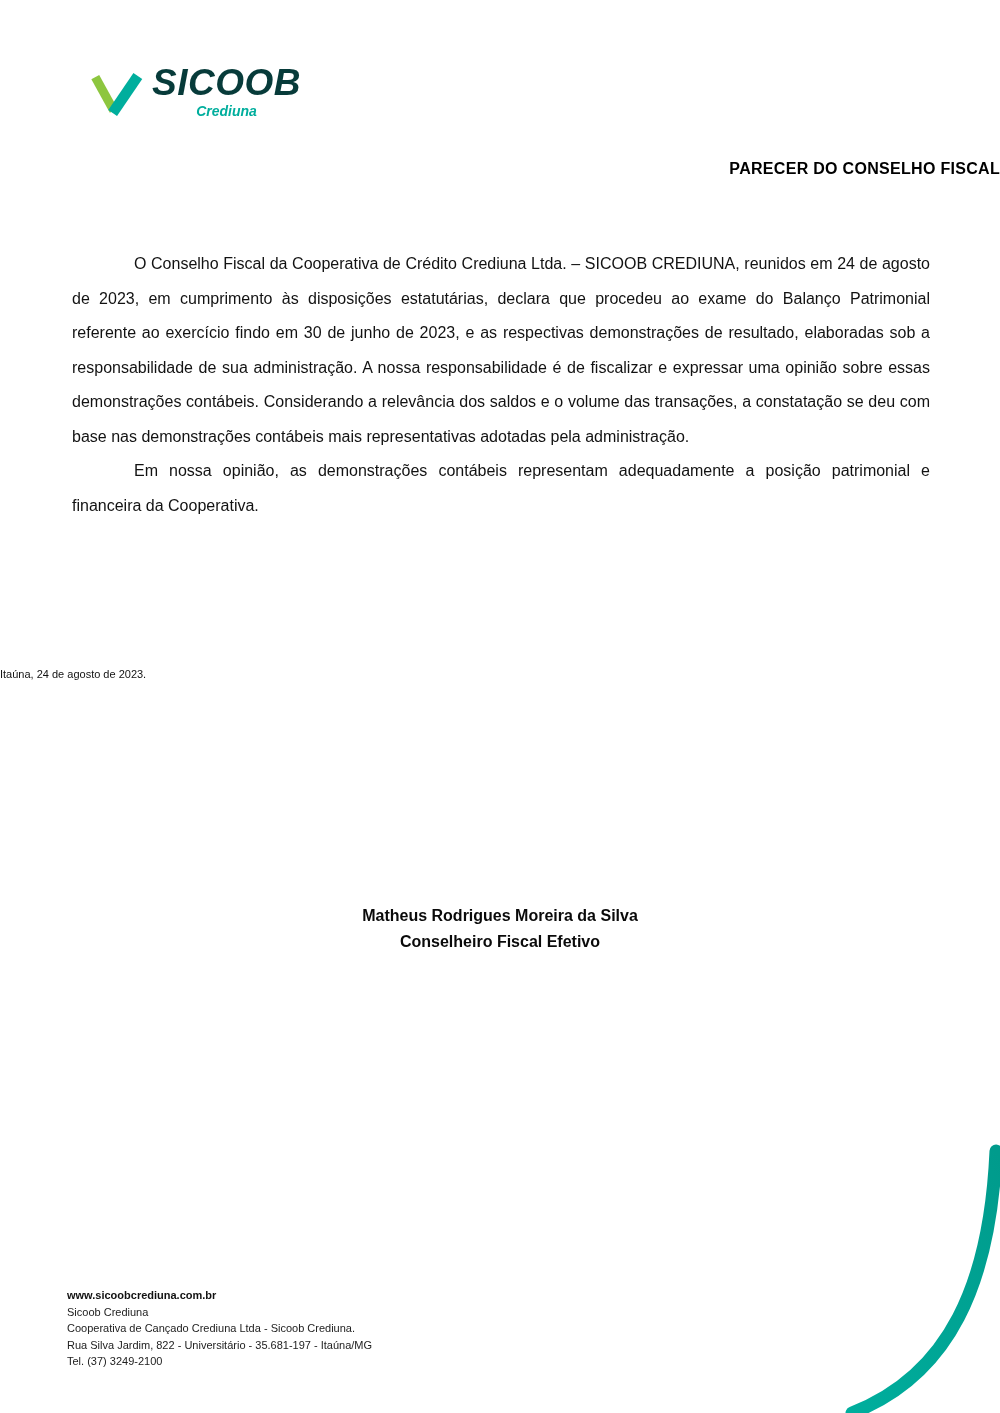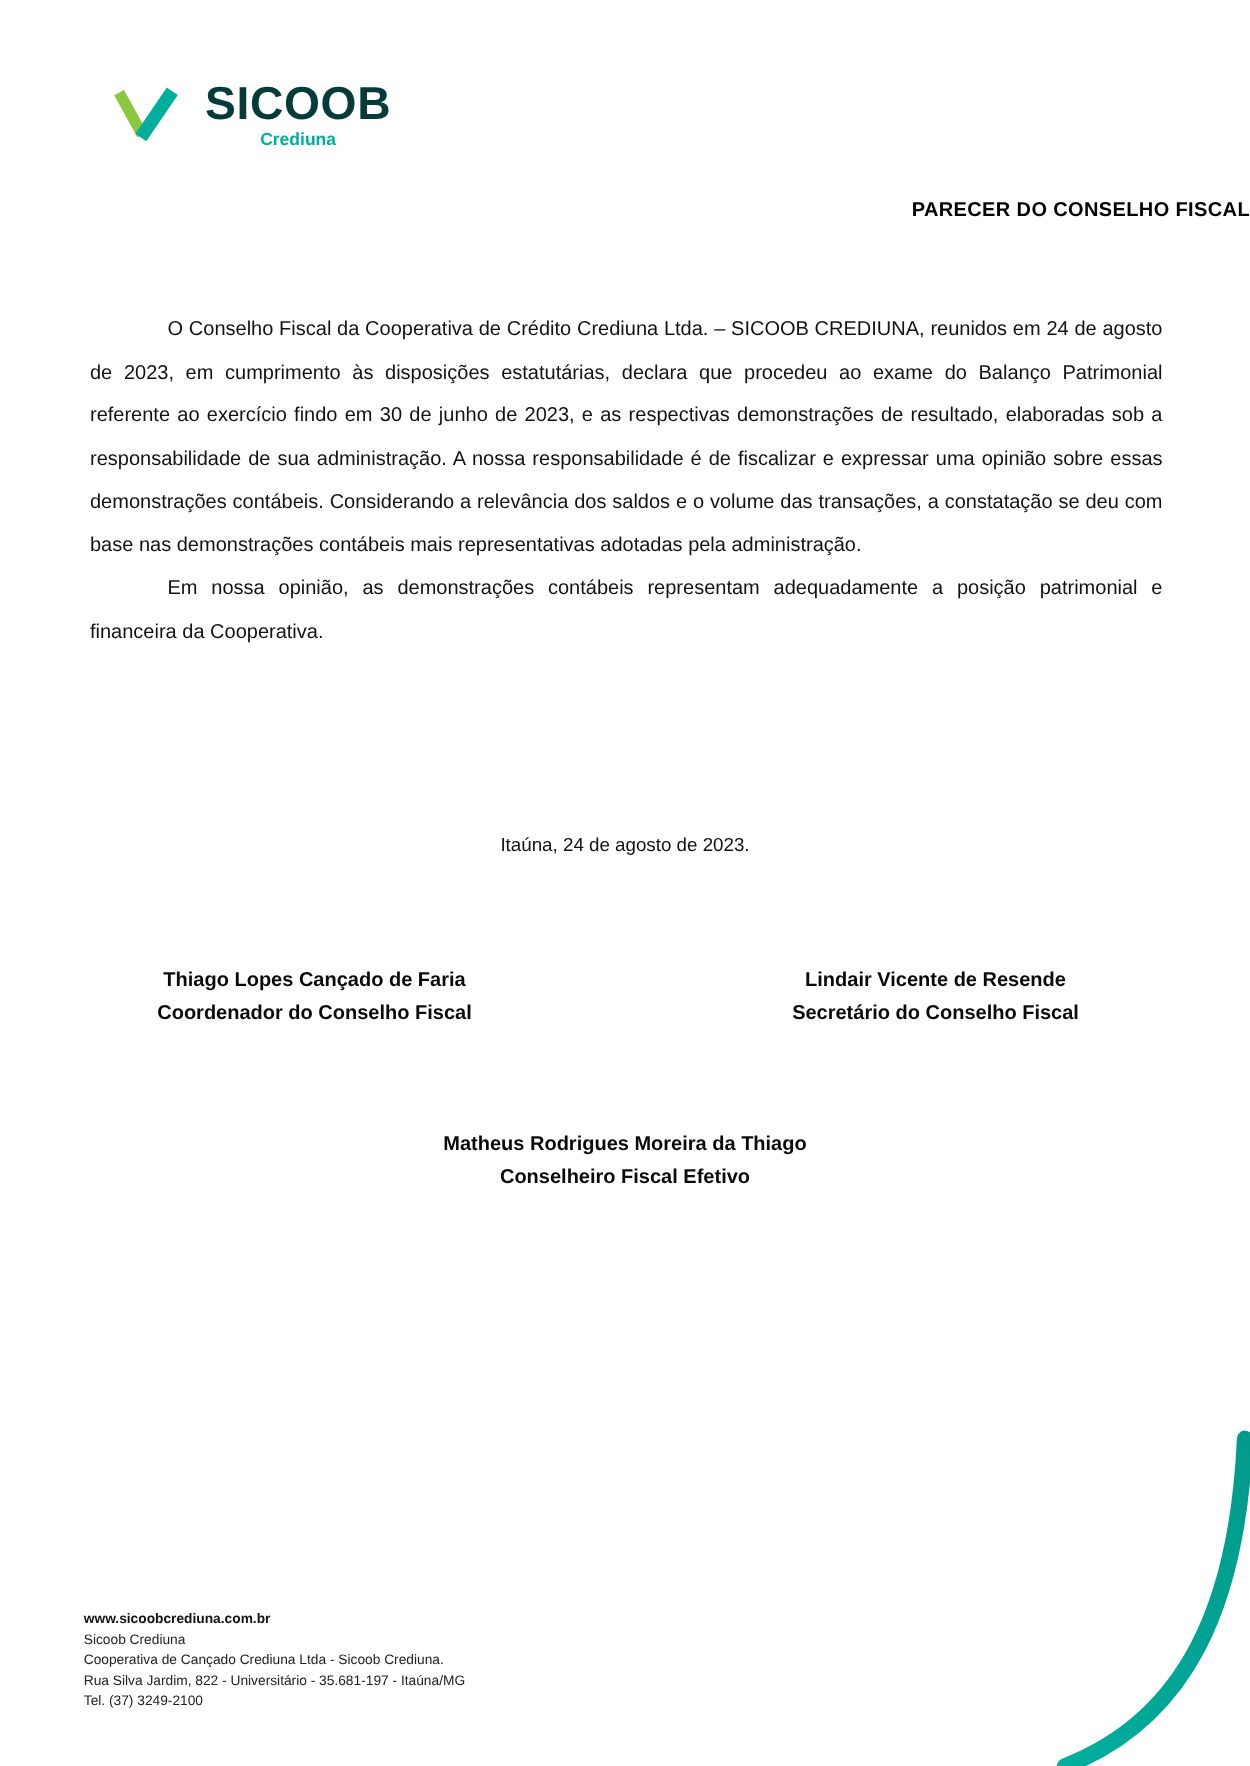--- a/index.html
+++ b/index.html
@@ -18,22 +18,23 @@
     background: #ffffff;
     overflow: hidden;
   }
 
   
   .logo {
     position: absolute;
     top: 64px;
     left: 88px;
     display: flex;
-    align-items: center;
-    gap: 20px;
+    align-items: flex-end;
+    gap: 8px;
+    font-style: italic;
   }
   .logo-mark {
     width: 56px;
     height: 50px;
     flex: 0 0 auto;
   }
   .logo-textcol {
     display: flex;
     flex-direction: column;
     align-items: center;
@@ -81,22 +82,21 @@
     text-indent: 62px;
     margin: 0;
   }
 
   
   .date-line {
     position: absolute;
     top: 668px;
     left: 0;
     width: 100%;
-    text-align: center;
-    font-size: 15px;
+    font-size: 11px;
     color: #121212;
   }
 
   
   .sig-row {
     position: absolute;
     top: 772px;
     left: 40px;
     width: 920px;
     display: flex;
@@ -166,33 +166,23 @@
 
   <div class="doc-title">PARECER DO CONSELHO FISCAL</div>
 
   <div class="doc-body">
     <p>O Conselho Fiscal da Cooperativa de Crédito Crediuna Ltda. – SICOOB CREDIUNA, reunidos em 24 de agosto de 2023, em cumprimento às disposições estatutárias, declara que procedeu ao exame do Balanço Patrimonial referente ao exercício findo em 30 de junho de 2023, e as respectivas demonstrações de resultado, elaboradas sob a responsabilidade de sua administração. A nossa responsabilidade é de fiscalizar e expressar uma opinião sobre essas demonstrações contábeis. Considerando a relevância dos saldos e o volume das transações, a constatação se deu com base nas demonstrações contábeis mais representativas adotadas pela administração.</p>
     <p>Em nossa opinião, as demonstrações contábeis representam adequadamente a posição patrimonial e financeira da Cooperativa.</p>
   </div>
 
   <div class="date-line">Itaúna, 24 de agosto de 2023.</div>
 
-  <div class="sig-row">
-    <div class="sig-block">
-      <div>Thiago Lopes Cançado de Faria</div>
-      <div>Coordenador do Conselho Fiscal</div>
-    </div>
-    <div class="sig-block">
-      <div>Lindair Vicente de Resende</div>
-      <div>Secretário do Conselho Fiscal</div>
-    </div>
-  </div>
 
   <div class="sig-center">
-    <div>Matheus Rodrigues Moreira da Thiago</div>
+    <div>Matheus Rodrigues Moreira da Silva</div>
     <div>Conselheiro Fiscal Efetivo</div>
   </div>
 
   <div class="footer">
     <div class="site">www.sicoobcrediuna.com.br</div>
     <div>Sicoob Crediuna</div>
     <div>Cooperativa de Cançado Crediuna Ltda - Sicoob Crediuna.</div>
     <div>Rua Silva Jardim, 822 - Universitário - 35.681-197 - Itaúna/MG</div>
     <div>Tel. (37) 3249-2100</div>
   </div>

